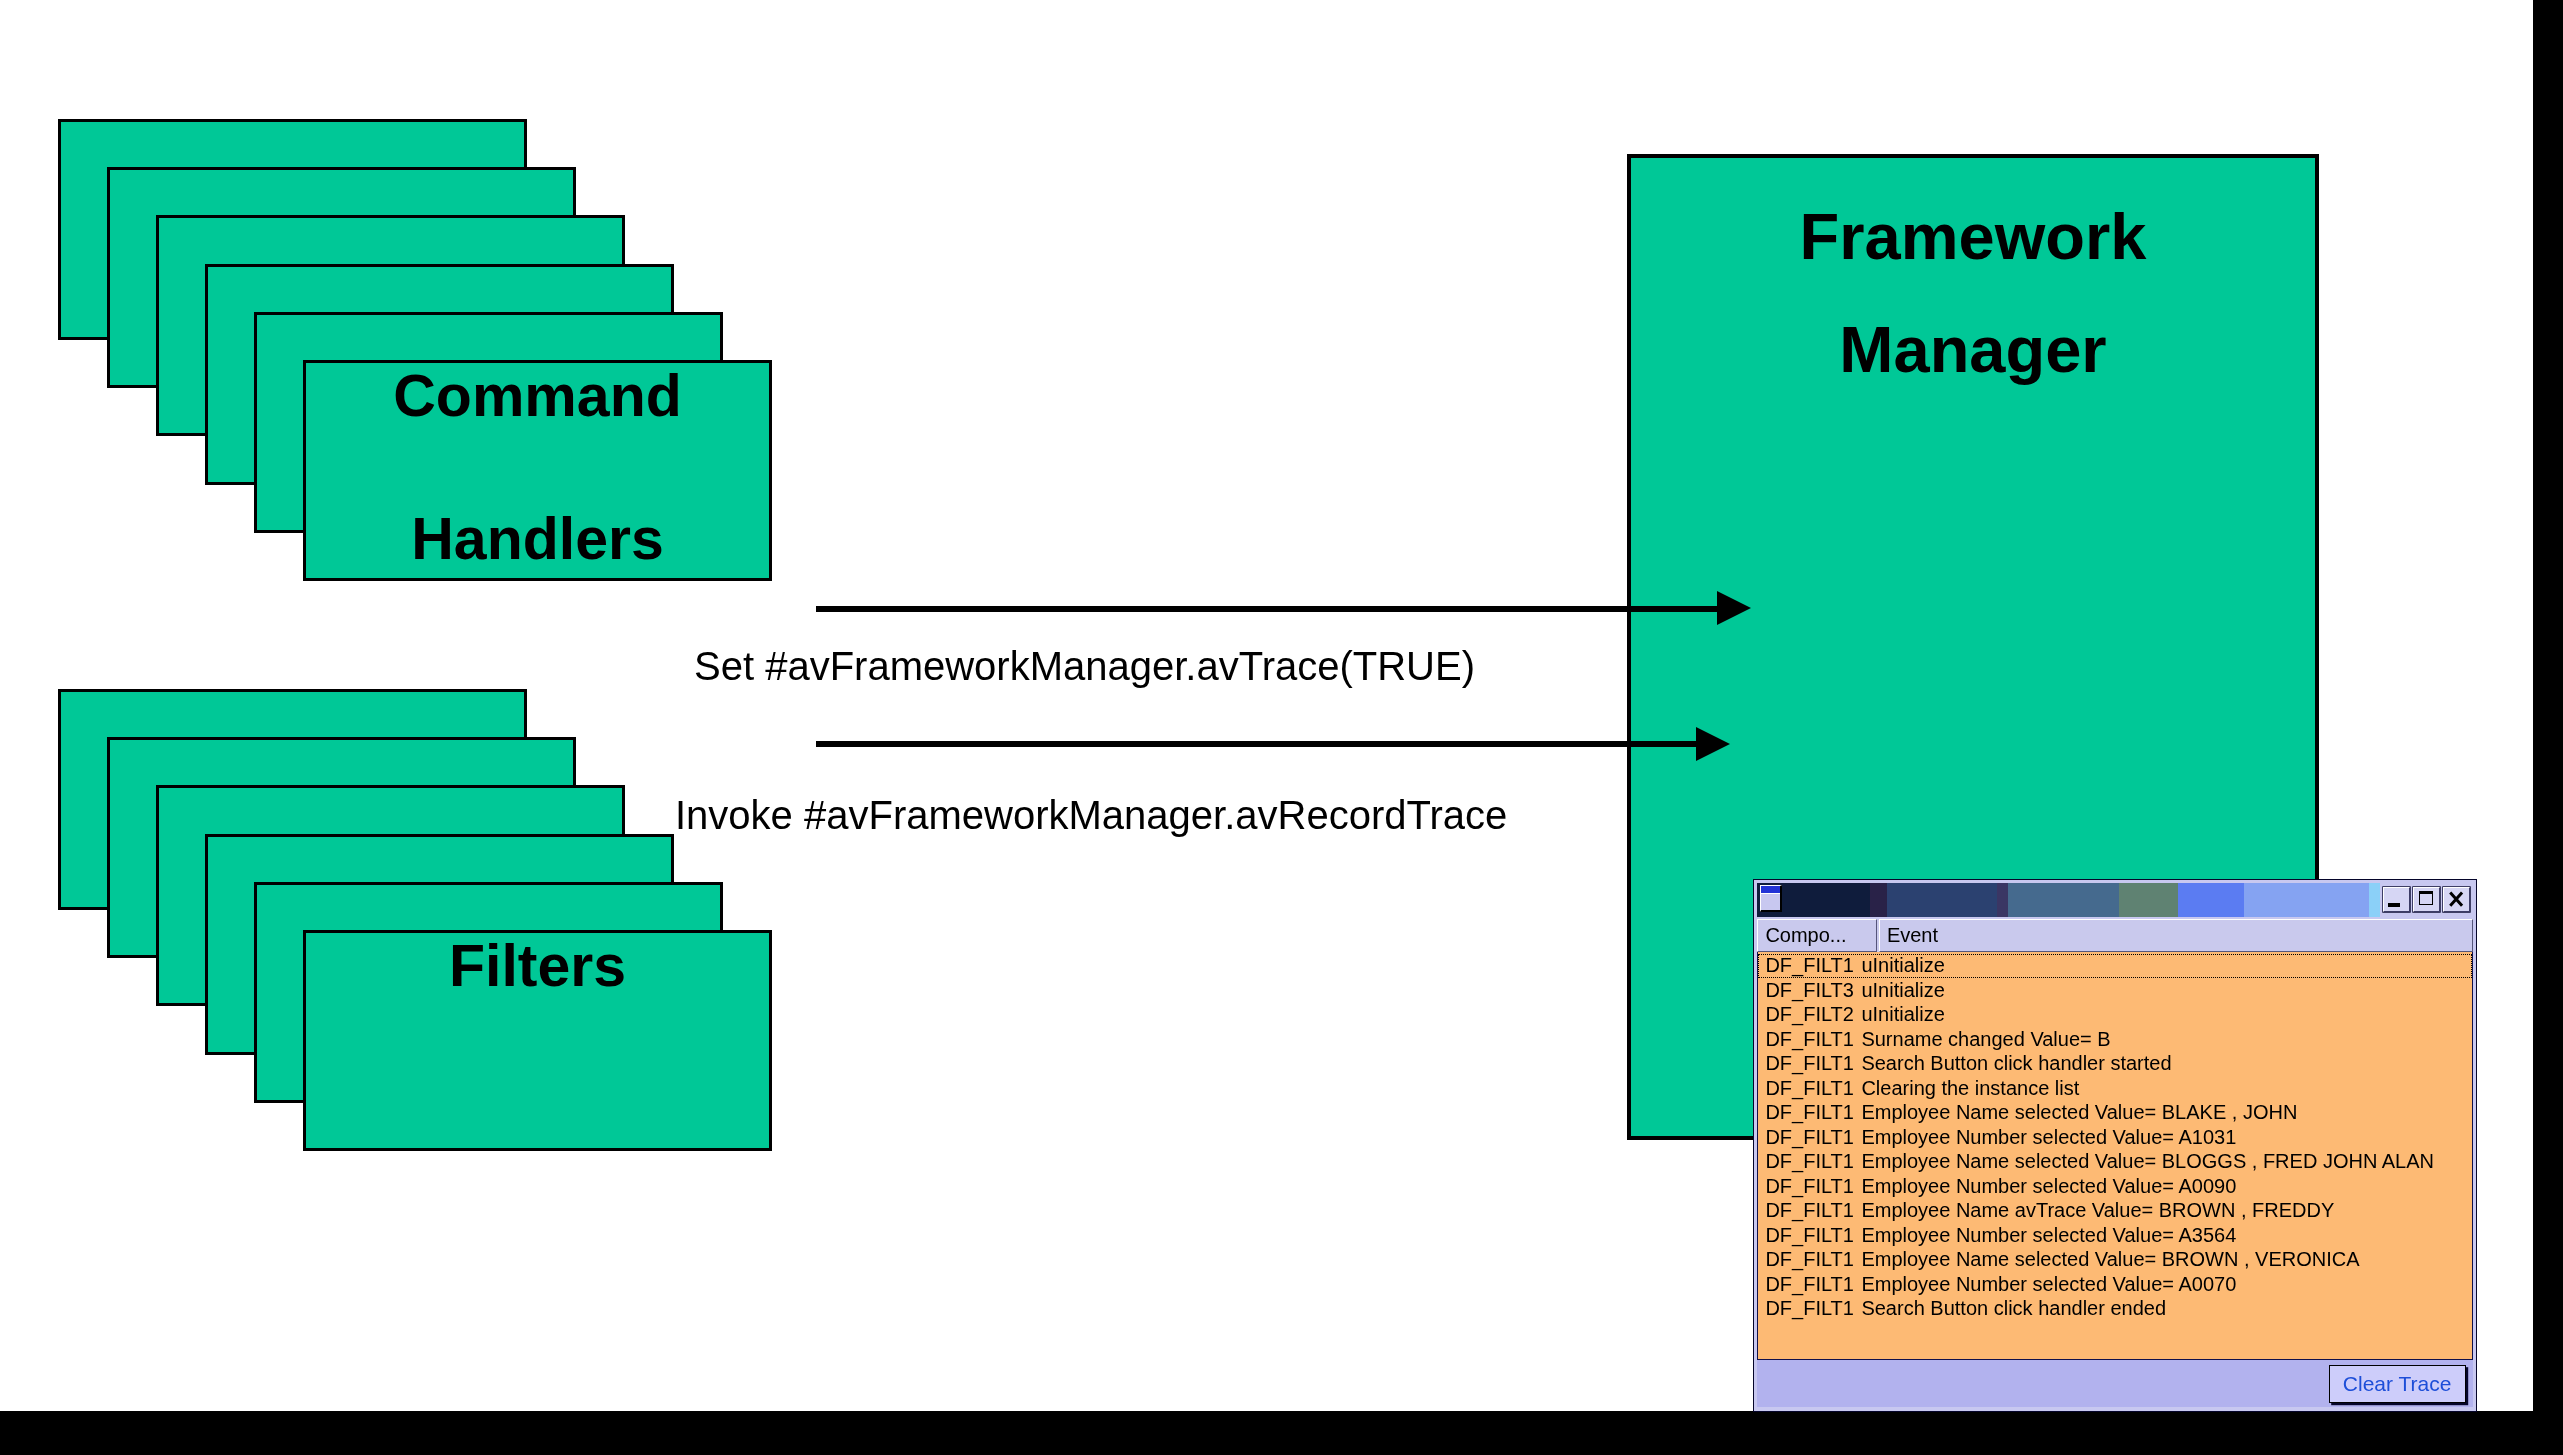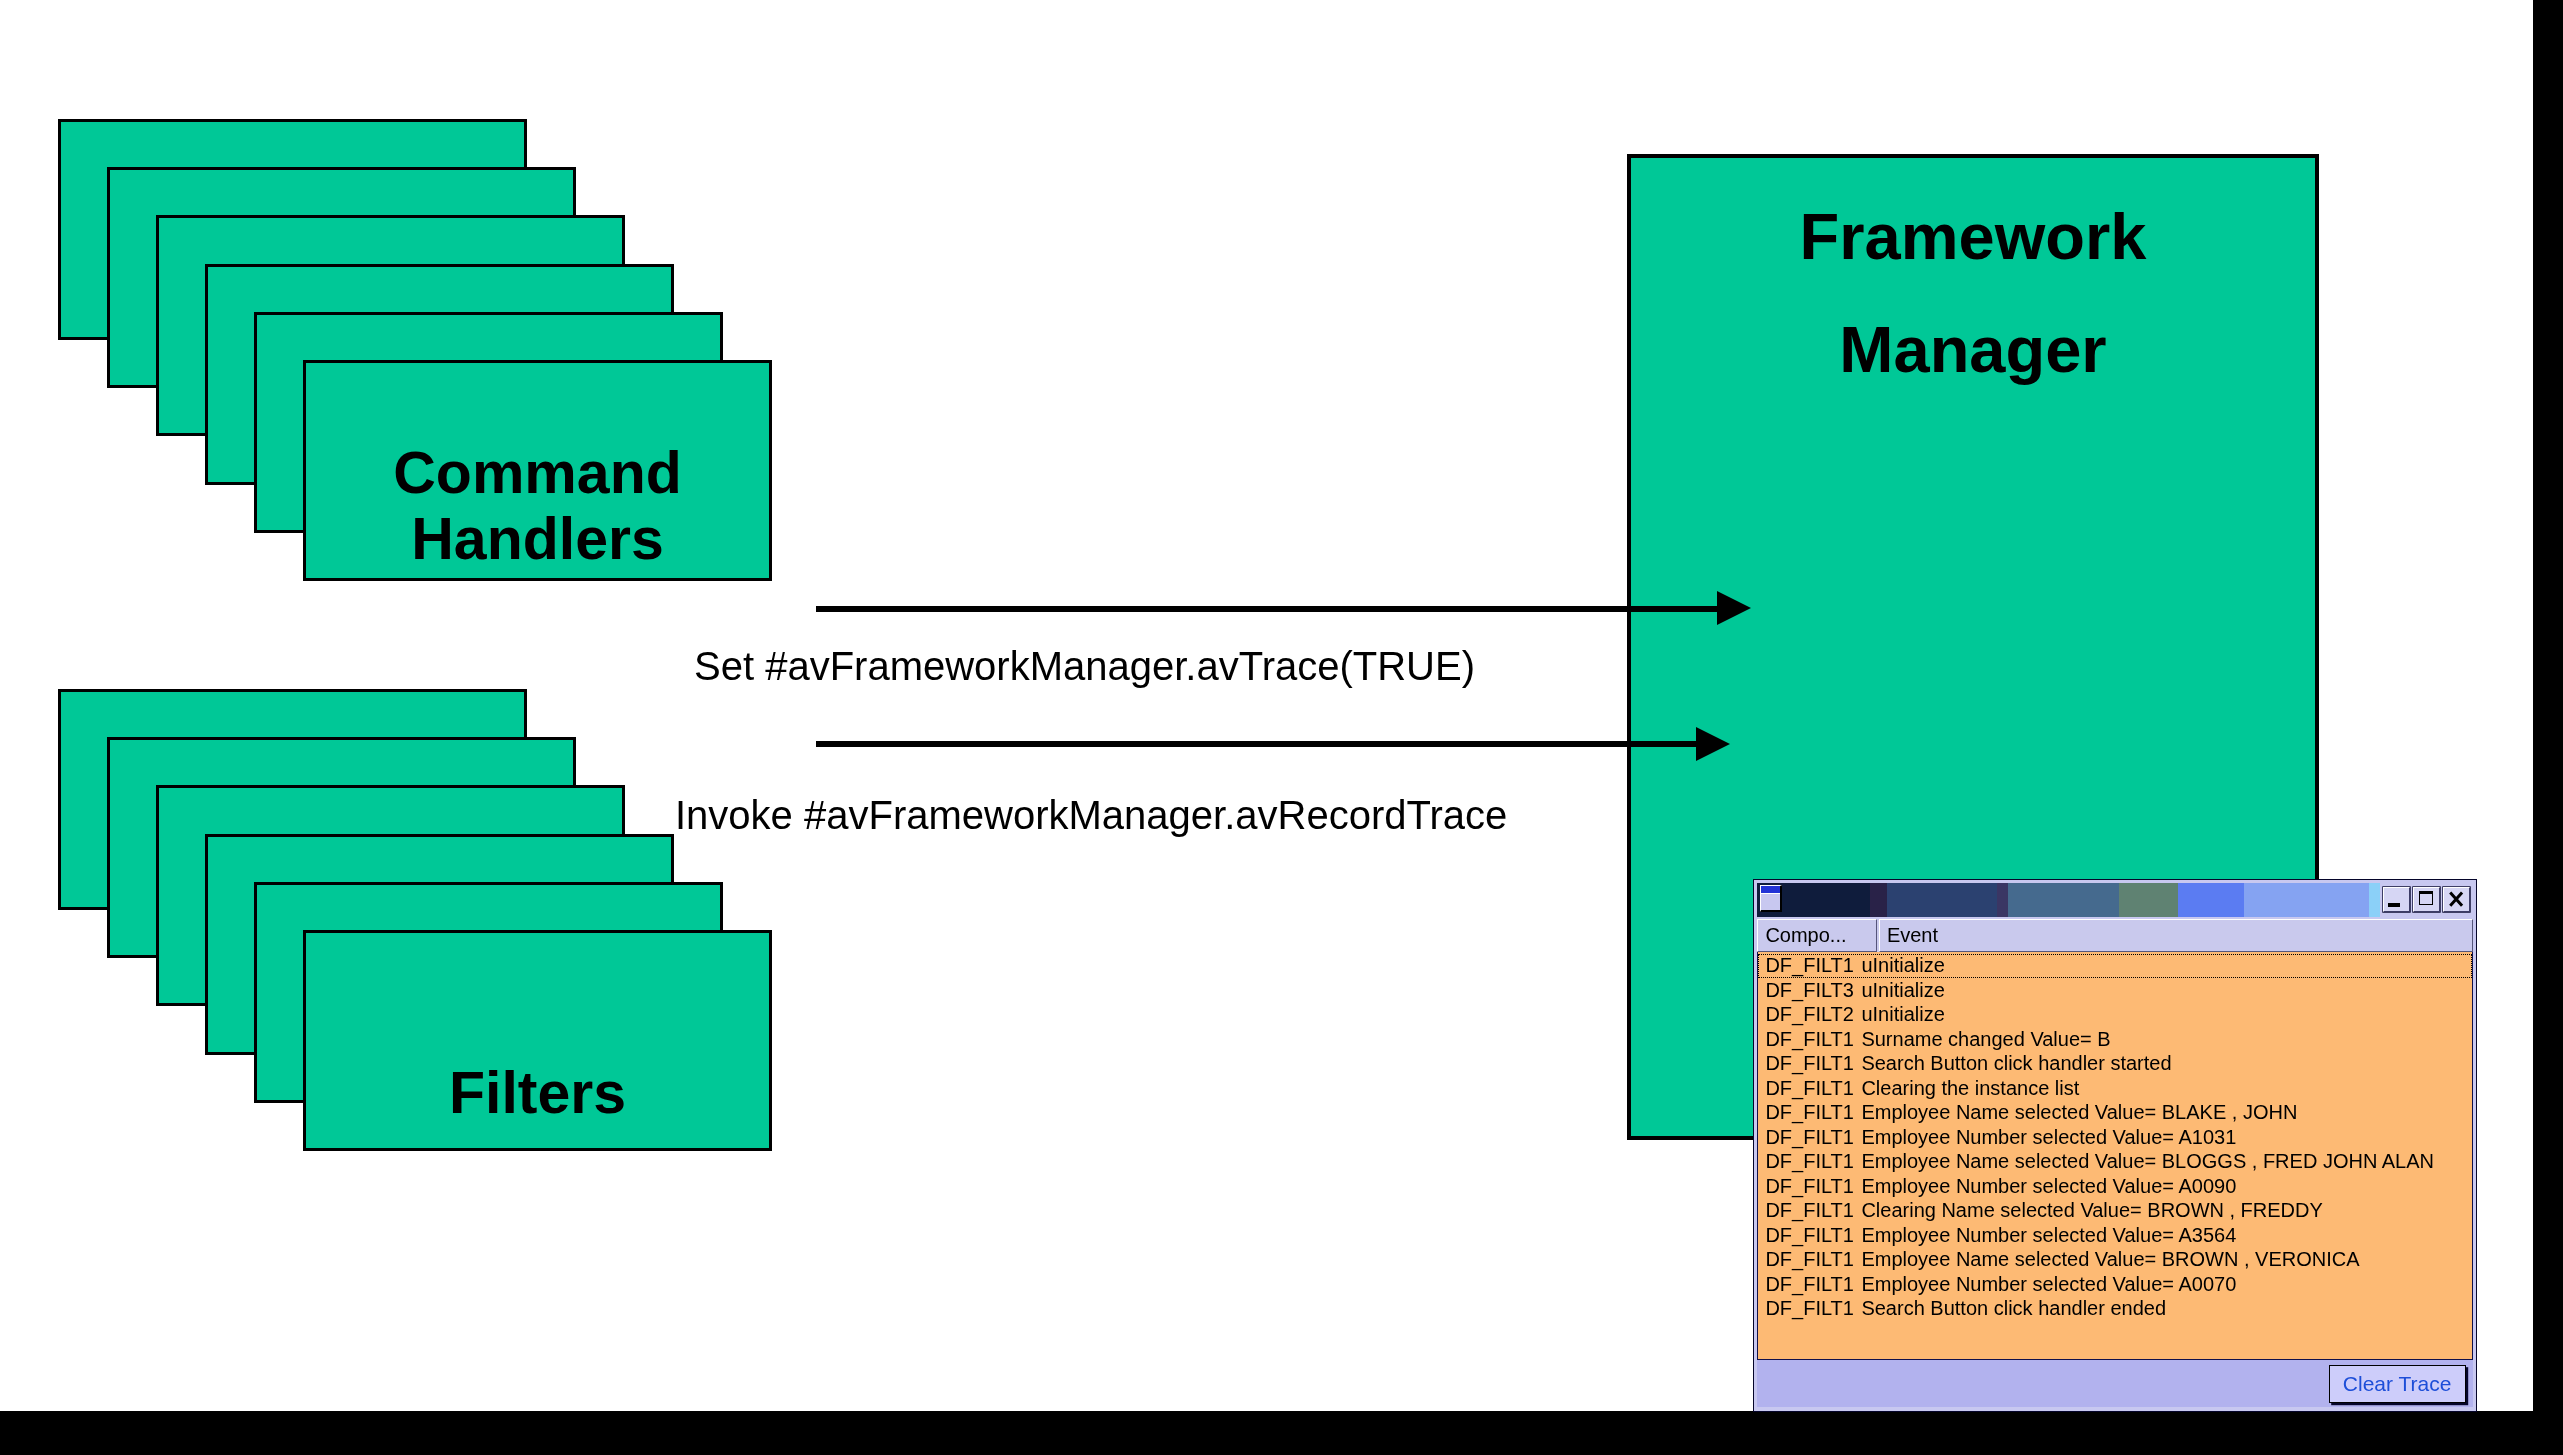--- a/index.html
+++ b/index.html
@@ -18,21 +18,21 @@
     position:absolute; width:469px; height:221px; box-sizing:border-box;
     background:var(--green); border:3.7px solid #000;
   }
   .card.c0 { left:0px;   top:0px;   }
   .card.c1 { left:49px;  top:48px;  }
   .card.c2 { left:98px; top:96px; }
   .card.c3 { left:147px; top:145px; }
   .card.c4 { left:196px; top:193px; }
   .card.c5 { left:245px; top:241px; }
   .card.front {
-    display:flex; flex-direction:column; justify-content:flex-end; align-items:center;
+    display:flex; flex-direction:column; justify-content:space-between; align-items:center;
     text-align:center; font-weight:bold; font-size:59px; line-height:1.12; color:#000;
     padding-bottom:6px;
   }
   #filters-stack .card.front { padding-bottom:22px; }
   .stack-cmd { left:58px; top:119px; }
   .stack-flt { left:58px; top:689px; }
 
   
   .fm-box {
     position:absolute; left:1627px; top:154px; width:692px; height:986px;
@@ -216,21 +216,21 @@
         <div class="trow">
     <span class="comp">DF_FILT1</span>
     <span class="evt">Employee Name selected Value= BLOGGS , FRED JOHN ALAN</span>
   </div>
         <div class="trow">
     <span class="comp">DF_FILT1</span>
     <span class="evt">Employee Number selected Value= A0090</span>
   </div>
         <div class="trow">
     <span class="comp">DF_FILT1</span>
-    <span class="evt">Clearing Name selected Value= BROWN , FREDDY</span>
+    <span class="evt">Employee Name avTrace Value= BROWN , FREDDY</span>
   </div>
         <div class="trow">
     <span class="comp">DF_FILT1</span>
     <span class="evt">Employee Number selected Value= A3564</span>
   </div>
         <div class="trow">
     <span class="comp">DF_FILT1</span>
     <span class="evt">Employee Name selected Value= BROWN , VERONICA</span>
   </div>
         <div class="trow">

